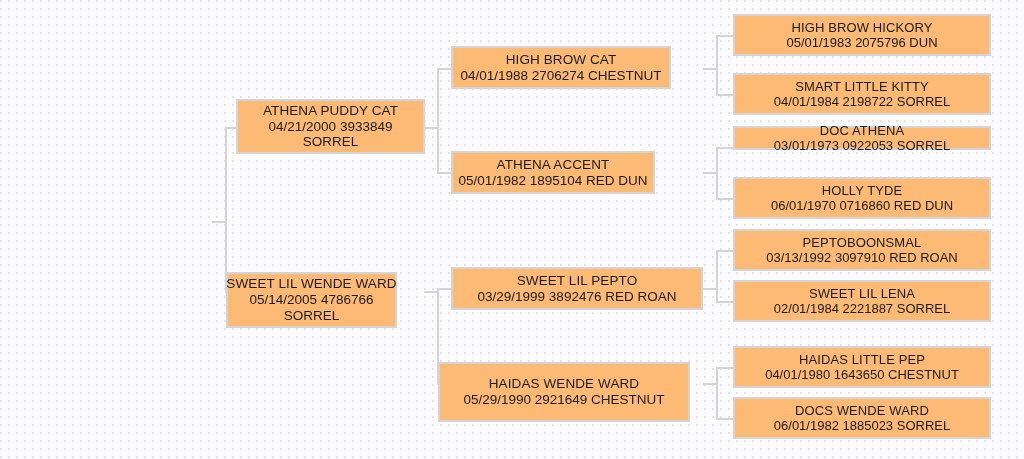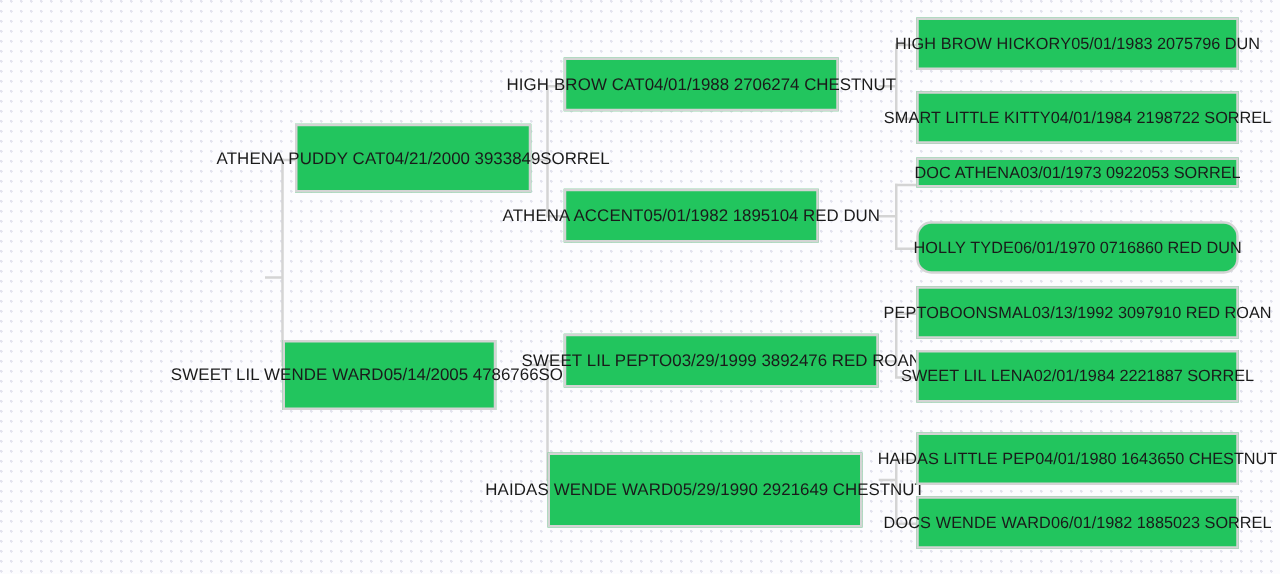--- a/index.html
+++ b/index.html
@@ -20,24 +20,24 @@
 
   #pedigree {
     position: relative;
     width: 1024px;
     height: 459px;
   }
 
   .node {
     position: absolute;
     box-sizing: border-box;
-    background: #22c55e;
+    background: #fdba74;
     border: 2px solid #d4d4d4;
     display: flex;
-    flex-direction: row;
+    flex-direction: column;
     align-items: center;
     justify-content: center;
     text-align: center;
     color: #1a1a1a;
     line-height: 1.18;
     z-index: 3;
   }
 
   .node .nm {
     font-weight: normal;
@@ -147,21 +147,21 @@
   <div class="node gen4" style="left:733px; top:73px; width:258px; height:42px;">
     <div class="nm">SMART LITTLE KITTY</div>
     <div class="dt">04/01/1984 2198722 SORREL</div>
   </div>
 
   <div class="node gen4" style="left:733px; top:126px; width:258px; height:24px;">
     <div class="nm">DOC ATHENA</div>
     <div class="dt">03/01/1973 0922053 SORREL</div>
   </div>
 
-  <div class="node gen4" style="left:733px; top:177px; width:258px; height:42px;border-radius:12px;">
+  <div class="node gen4" style="left:733px; top:177px; width:258px; height:42px;">
     <div class="nm">HOLLY TYDE</div>
     <div class="dt">06/01/1970 0716860 RED DUN</div>
   </div>
 
   <div class="node gen4" style="left:733px; top:229px; width:258px; height:42px;">
     <div class="nm">PEPTOBOONSMAL</div>
     <div class="dt">03/13/1992 3097910 RED ROAN</div>
   </div>
 
   <div class="node gen4" style="left:733px; top:280px; width:258px; height:42px;">

